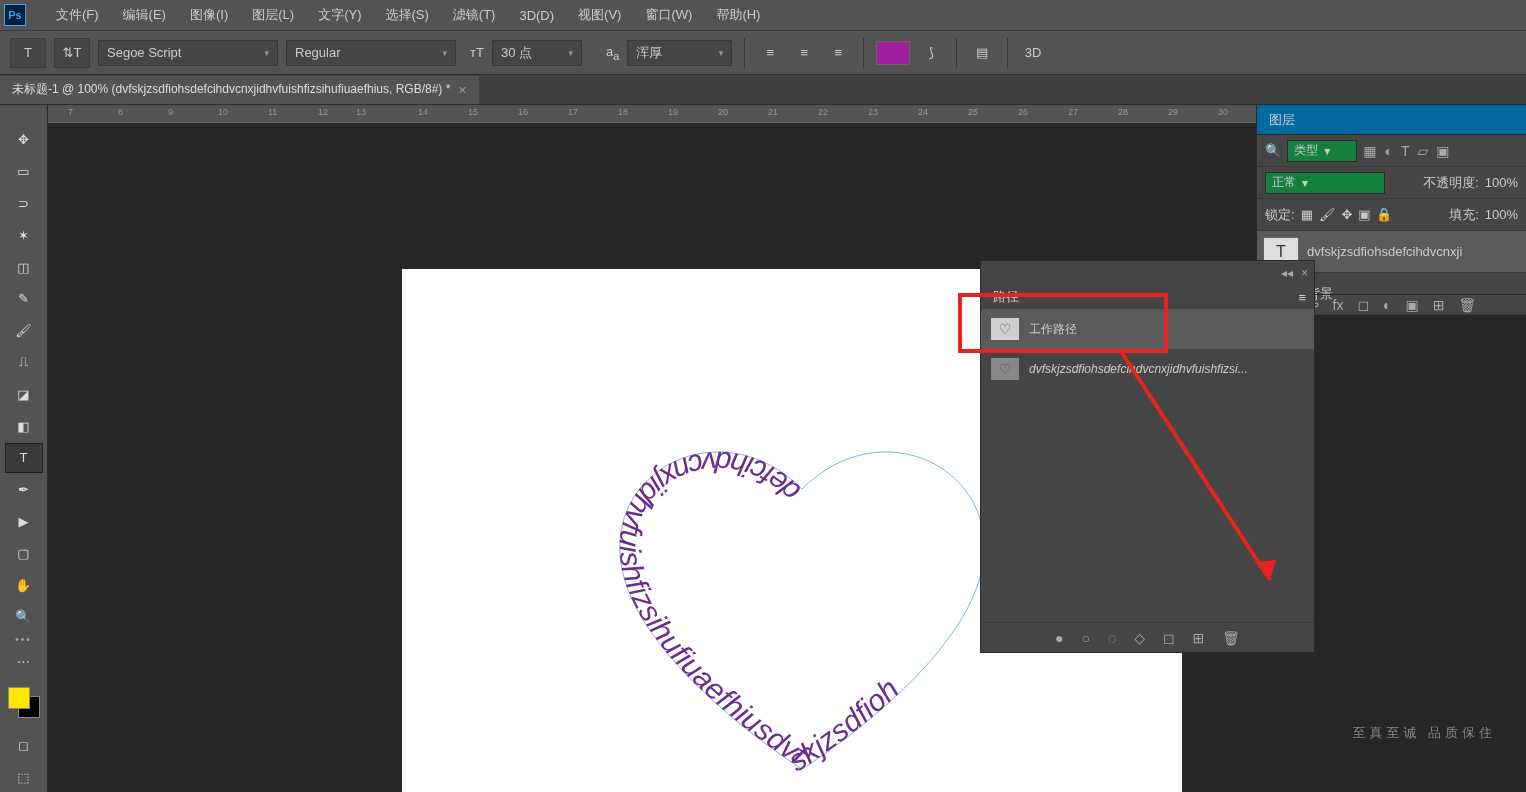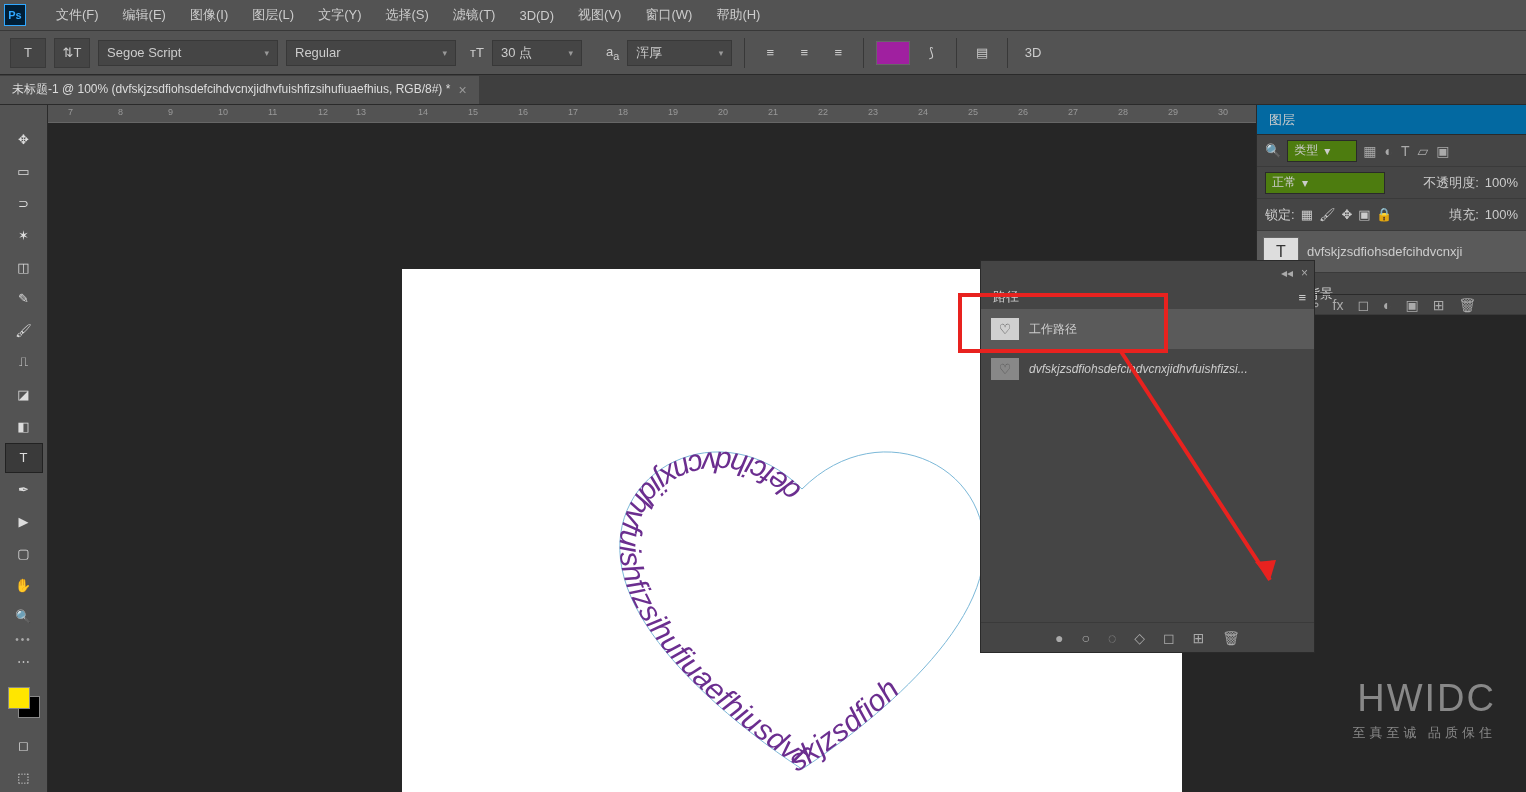--- a/index.html
+++ b/index.html
@@ -24,21 +24,21 @@
 .tool.selected{background:#3a3a3a;border:1px solid #222}
 .tool-dots{color:#aaa;letter-spacing:2px;font-size:10px}
 .color-picker{margin-top:8px;position:relative;width:32px;height:32px}
 .fg-color{position:absolute;width:22px;height:22px;background:#ffe600;border:1px solid #888;left:0;top:0}
 .bg-color{position:absolute;width:22px;height:22px;background:#000;border:1px solid #888;right:0;bottom:0}
 .canvas-area{position:absolute;left:48px;top:123px;right:0;bottom:0;background:#262626;overflow:hidden}
 .canvas{position:absolute;left:354px;top:146px;width:780px;height:620px;background:#fff}
 .layers-panel{position:absolute;right:0;top:105px;width:270px;background:#454545;border-left:1px solid #2a2a2a}
 .panel-tab{height:30px;background:#0369a1;display:flex;align-items:center;padding-left:12px;font-size:13px;border-bottom:1px solid #2a2a2a}
 .panel-row{height:32px;display:flex;align-items:center;padding:0 8px;gap:6px;border-bottom:1px solid #3a3a3a}
-.mini-dd{background:#4d7c0f;border:1px solid #2a2a2a;height:22px;padding:0 6px;display:flex;align-items:center;font-size:12px;gap:6px}
+.mini-dd{background:#15803d;border:1px solid #2a2a2a;height:22px;padding:0 6px;display:flex;align-items:center;font-size:12px;gap:6px}
 .layer-icons{display:flex;gap:8px;font-size:14px;color:#aaa}
 .layer-item{height:42px;display:flex;align-items:center;padding-left:6px;gap:8px;border-bottom:1px solid #3a3a3a}
 .layer-item.selected{background:#5a5a5a}
 .layer-thumb{width:36px;height:30px;background:#fff;border:1px solid #666}
 .layer-bottom{position:absolute;bottom:0;height:21px;width:100%;display:flex;align-items:center;justify-content:center;gap:14px;color:#aaa;border-top:1px solid #2a2a2a;font-size:14px}
 .paths-panel{position:absolute;left:980px;top:260px;width:335px;height:393px;background:#454545;border:1px solid #2a2a2a}
 .paths-header{height:24px;display:flex;justify-content:flex-end;align-items:center;padding-right:6px;gap:8px}
 .paths-header span{font-size:12px;color:#aaa;cursor:pointer}
 .paths-tab{height:24px;padding-left:12px;display:flex;align-items:center;justify-content:space-between;padding-right:8px}
 .path-item{height:40px;display:flex;align-items:center;padding-left:10px;gap:10px;font-size:12px}
@@ -259,15 +259,14 @@
   </div>
 </div>
 
 <div class="red-box" style="left:958px;top:293px;width:210px;height:60px"></div>
 <svg class="red-arrow" style="left:1100px;top:340px" width="200" height="260">
   <line x1="20" y1="10" x2="170" y2="240" stroke="#e8221f" stroke-width="4"></line>
   <polygon points="170,240 155,222 176,220" fill="#e8221f"></polygon>
 </svg>
 
 <div class="watermark">
-  <div class="big">HWIDC</div>
   <div class="small">至真至诚 品质保住</div>
 </div>
 
 </body></html>

